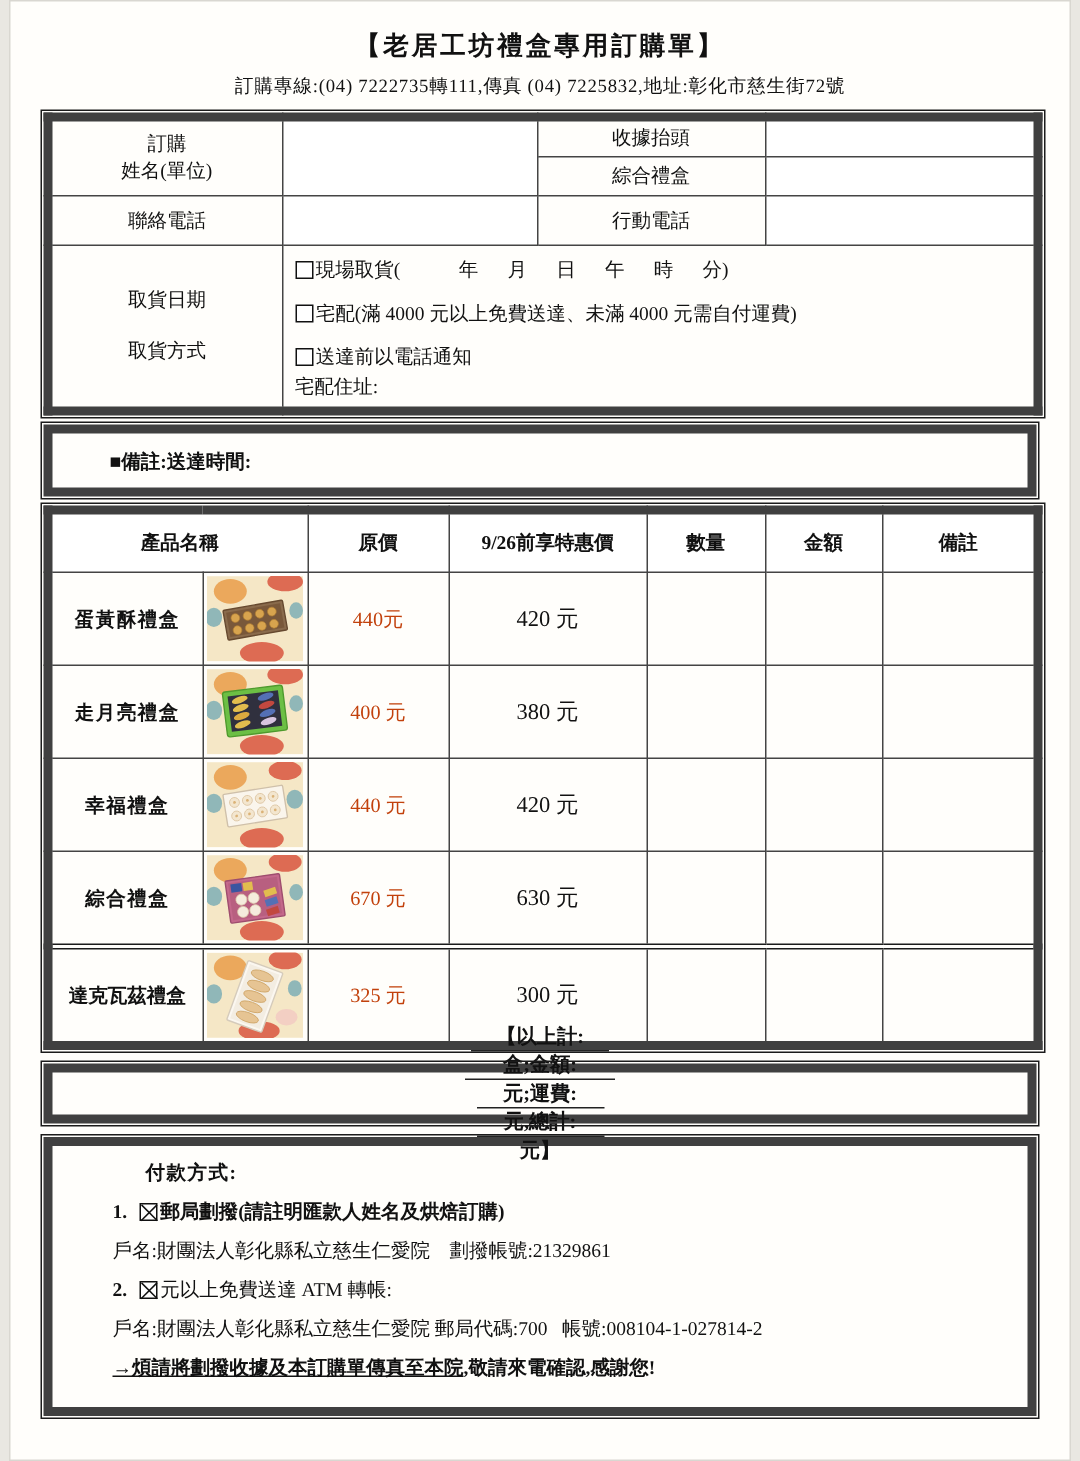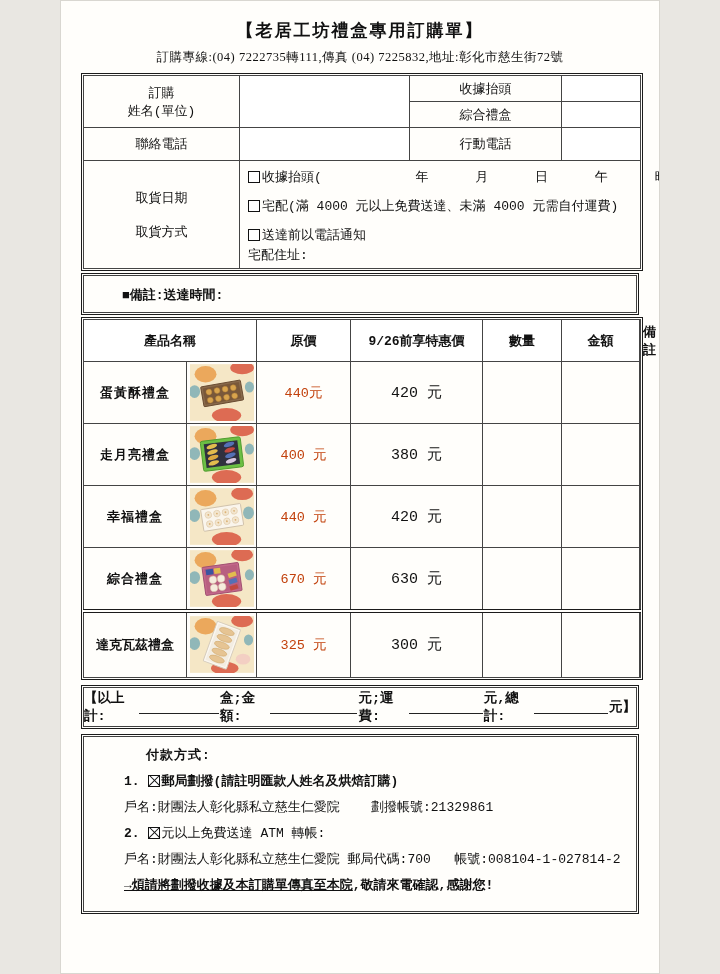--- a/index.html
+++ b/index.html
@@ -1,25 +1,25 @@
 <!DOCTYPE html>
 <html><head>
 <meta charset="utf-8">
 <style>
   * { box-sizing: border-box; }
   html,body { margin:0; padding:0; }
   body { background:#e9e7e2; font-family:"Liberation Serif","DejaVu Serif",serif; color:#111; }
   .page {
-    width:600px; height:974px; margin:0 auto; background:#fffefb;
+    width:708px; height:974px; margin:0 auto; background:#fffefb;
     border:1px solid #d9d7d1; padding:10px 20px 8px; overflow:hidden; position:relative;
   }
   .doc-title { text-align:center; font-size:17px; font-weight:bold; letter-spacing:2px; margin:8px 0 7px; }
   .contact-line { text-align:center; font-size:12.5px; margin-bottom:9px; letter-spacing:.5px; }
 
-  .dbl { border:1px solid #404040; outline:1px solid #1b1b1b; outline-offset:1px;font-family:Liberation Mono, monospace; }
+  .dbl { border:6px solid #404040; outline:1px solid #1b1b1b; outline-offset:1px; }
   .section { margin:6px 2px; }
 
   table { border-collapse:collapse; table-layout:fixed; width:100%; }
   td, th { border:1px solid #444; font-size:13px; padding:1px 3px; }
 
   
   .t-cust td.lbl { text-align:center; font-weight:normal; }
   .t-cust td.fill { background:#fff; }
   .t-cust .tall { height:26px; }
   .t-cust .mid { height:33px; }
@@ -105,21 +105,21 @@
       <td class="fill"></td>
       <td class="lbl mid">行動電話</td>
       <td class="fill"></td>
     </tr>
     <tr>
       <td class="pickup-lbl" style="height:106px">
         <span class="l1">取貨日期</span>
         <span>取貨方式</span>
       </td>
       <td class="pickup-cell" colspan="3">
-        <div class="opt"><span class="cb"></span><span>收據抬頭(            年      月      日      午      時      分)</span></div>
+        <div class="opt"><span class="cb"></span><span>現場取貨(            年      月      日      午      時      分)</span></div>
         <div class="opt"><span class="cb"></span><span>宅配(滿 4000 元以上免費送達、未滿 4000 元需自付運費)</span></div>
         <div class="opt" style="margin-bottom:2px"><span class="cb"></span><span>送達前以電話通知</span></div>
         <div class="addr">宅配住址:</div>
       </td>
     </tr>
   </tbody>
     </table>
 
   <div class="notes dbl section">
     <div class="note-row">
@@ -303,21 +303,21 @@
       </td>
       <td class="orig">325 元</td>
       <td class="spec">300 元</td>
       <td></td>
       <td></td>
       <td></td>
     </tr>
   </tbody>
     </table>
 
-  <div class="summary dbl section" style="margin-top:9px;">
+  <div class="summary dbl section" style="margin-top:9px;flex-direction:column;">
     <span>【以上計:</span>
       <span class="blank b90"></span>
       <span>盒;金額:</span>
       <span class="blank b100"></span>
       <span>元;運費:</span>
       <span class="blank b85"></span>
       <span>元,總計:</span>
       <span class="blank b85"></span>
       <span>元】</span>
   </div>

